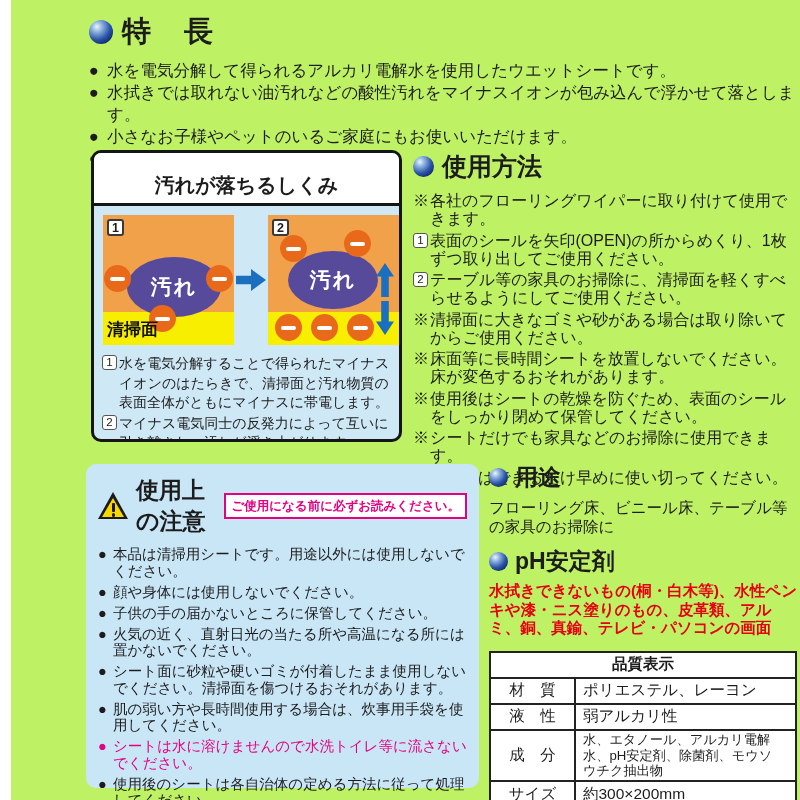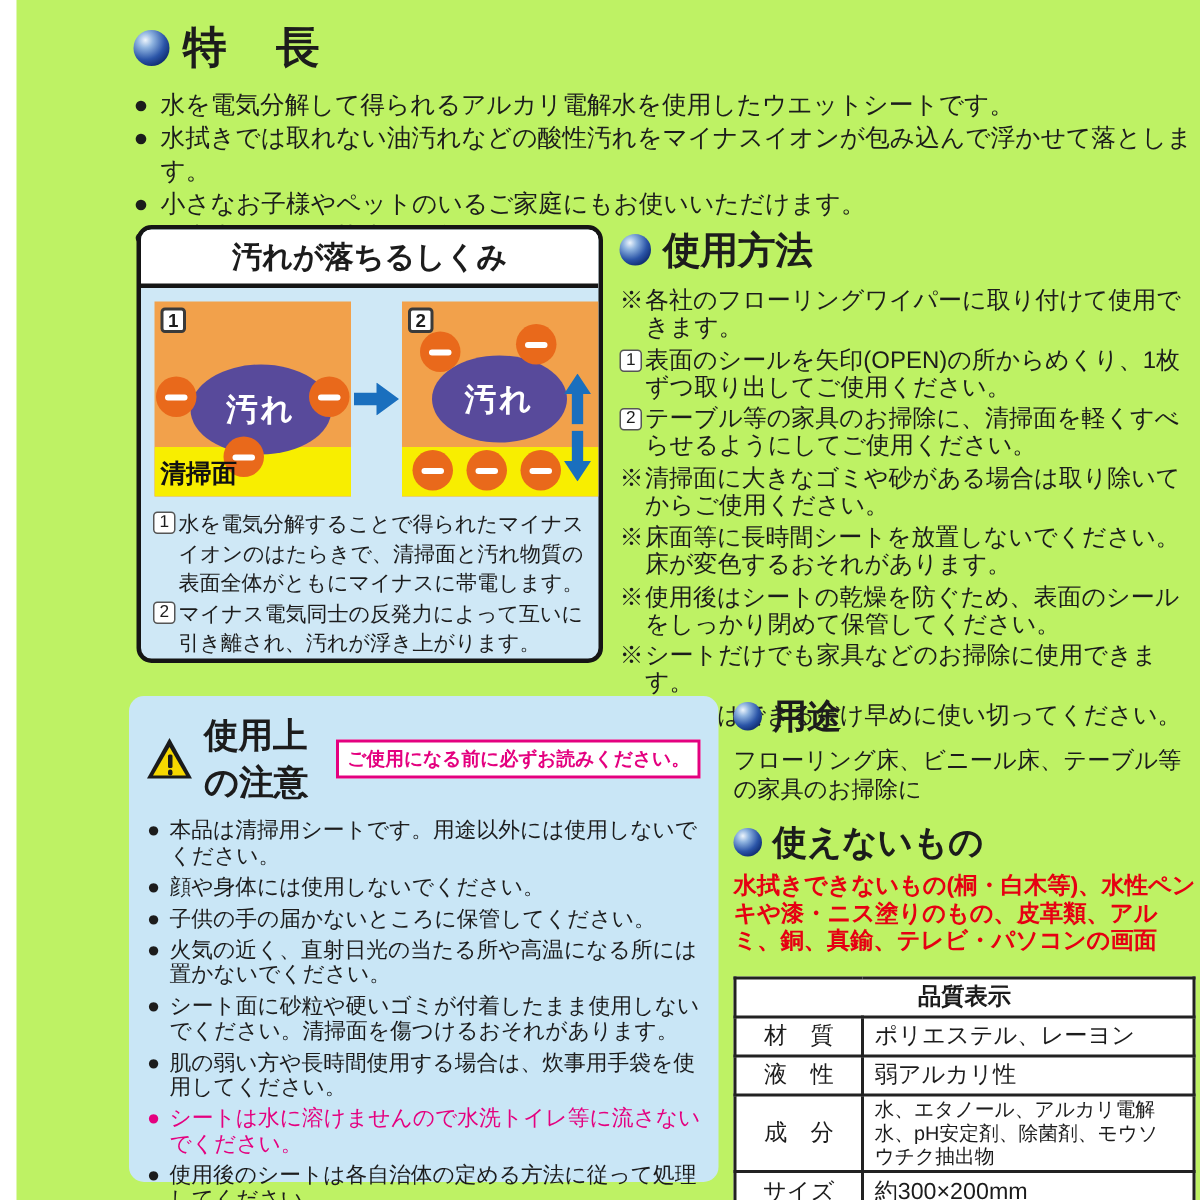--- a/index.html
+++ b/index.html
@@ -25,21 +25,21 @@
   .features { position:absolute; left:78px; top:12px; width:708px; }
   .features h1 { font-size:29px; font-weight:bold; letter-spacing:2px; }
   .feat-list { margin-top:7px; }
   .feat-list .item { font-size:16.5px; line-height:22px; }
   .feat-list .mk { width:18px; }
 
   
   .mech { position:absolute; left:80px; top:150px; width:311px; height:292px;
           border:3px solid #151515; border-radius:10px; background:#cfe8f6; overflow:hidden; }
   .mech-title { background:#fff; border-bottom:3px solid #151515; text-align:center;
-                font-size:20px; font-weight:bold; padding:5px 0 4px; }
+                font-size:20px; font-weight:bold; padding:19px 0 4px; }
   .mech-body { position:relative; width:100%; height:248px; }
   .diagrams { position:absolute; left:9px; top:9px; right:9px; display:flex; align-items:center; }
   .diag { position:relative; width:131px; height:130px; background:#f2a14b; overflow:hidden; flex:0 0 auto; }
   .strip { position:absolute; left:0; right:0; bottom:0; height:33px; background:#f8ee00; }
   .diag-label { position:absolute; top:4px; left:4px; width:17px; height:17px; border:2px solid #3a3a3a;
                 border-radius:3px; background:#fff; font-size:12.5px; line-height:14px; text-align:center; font-weight:bold; z-index:3; }
   .dirt { position:absolute; background:#584a9b; border-radius:50%; display:flex; align-items:center;
           justify-content:center; color:#fff; font-weight:bold; font-size:21px; letter-spacing:2px; z-index:2; }
   .minus { position:absolute; width:27px; height:27px; background:#e9691b; border-radius:50%; z-index:2; }
   .minus::after { content:""; position:absolute; left:6px; right:6px; top:11.5px; height:4px; background:#fff; border-radius:2px; }
@@ -255,21 +255,21 @@
 
   <section class="rightcol">
     <div class="sec-head">
       <span class="sphere sm"></span>
       <h3>用途</h3>
     </div>
     <div class="app-text">フローリング床、ビニール床、テーブル等の家具のお掃除に</div>
 
     <div class="sec-head">
       <span class="sphere sm"></span>
-      <h3>使えないもの</h3>
+      <h3>pH安定剤</h3>
     </div>
     <div class="nu-text">水拭きできないもの(桐・白木等)、水性ペンキや漆・ニス塗りのもの、皮革類、アルミ、銅、真鍮、テレビ・パソコンの画面</div>
 
     <table class="qtable">
       <tbody>
         <tr>
             <td class="t-head" colspan="2">品質表示</td>
           </tr>
         <tr>
             <td class="lbl">材　質</td>

